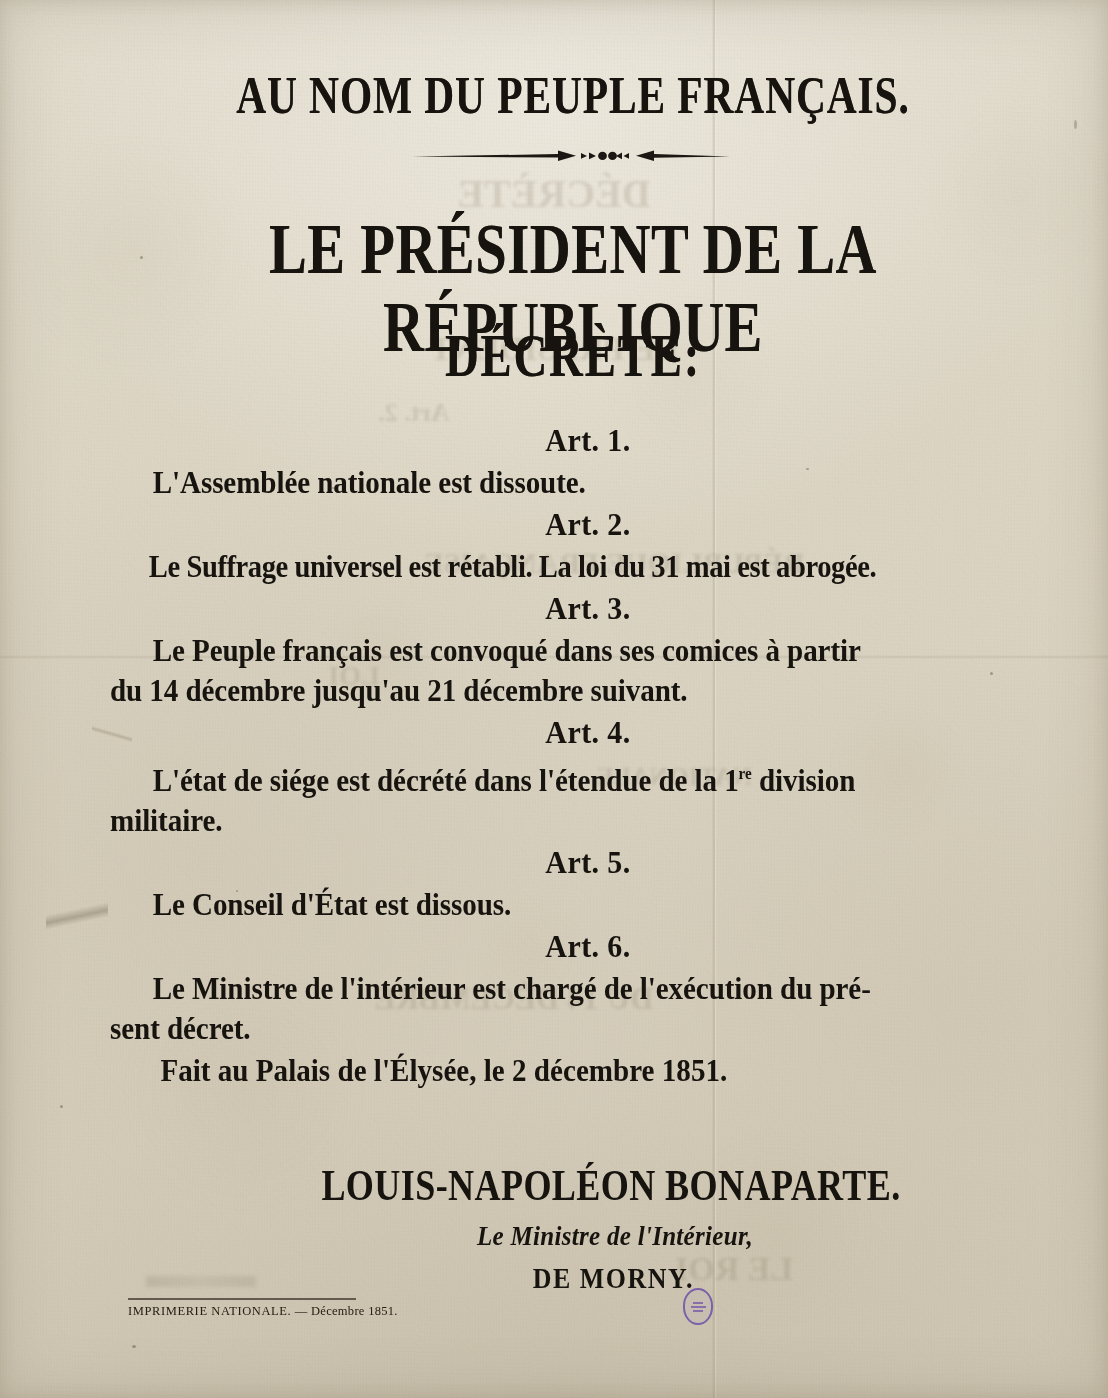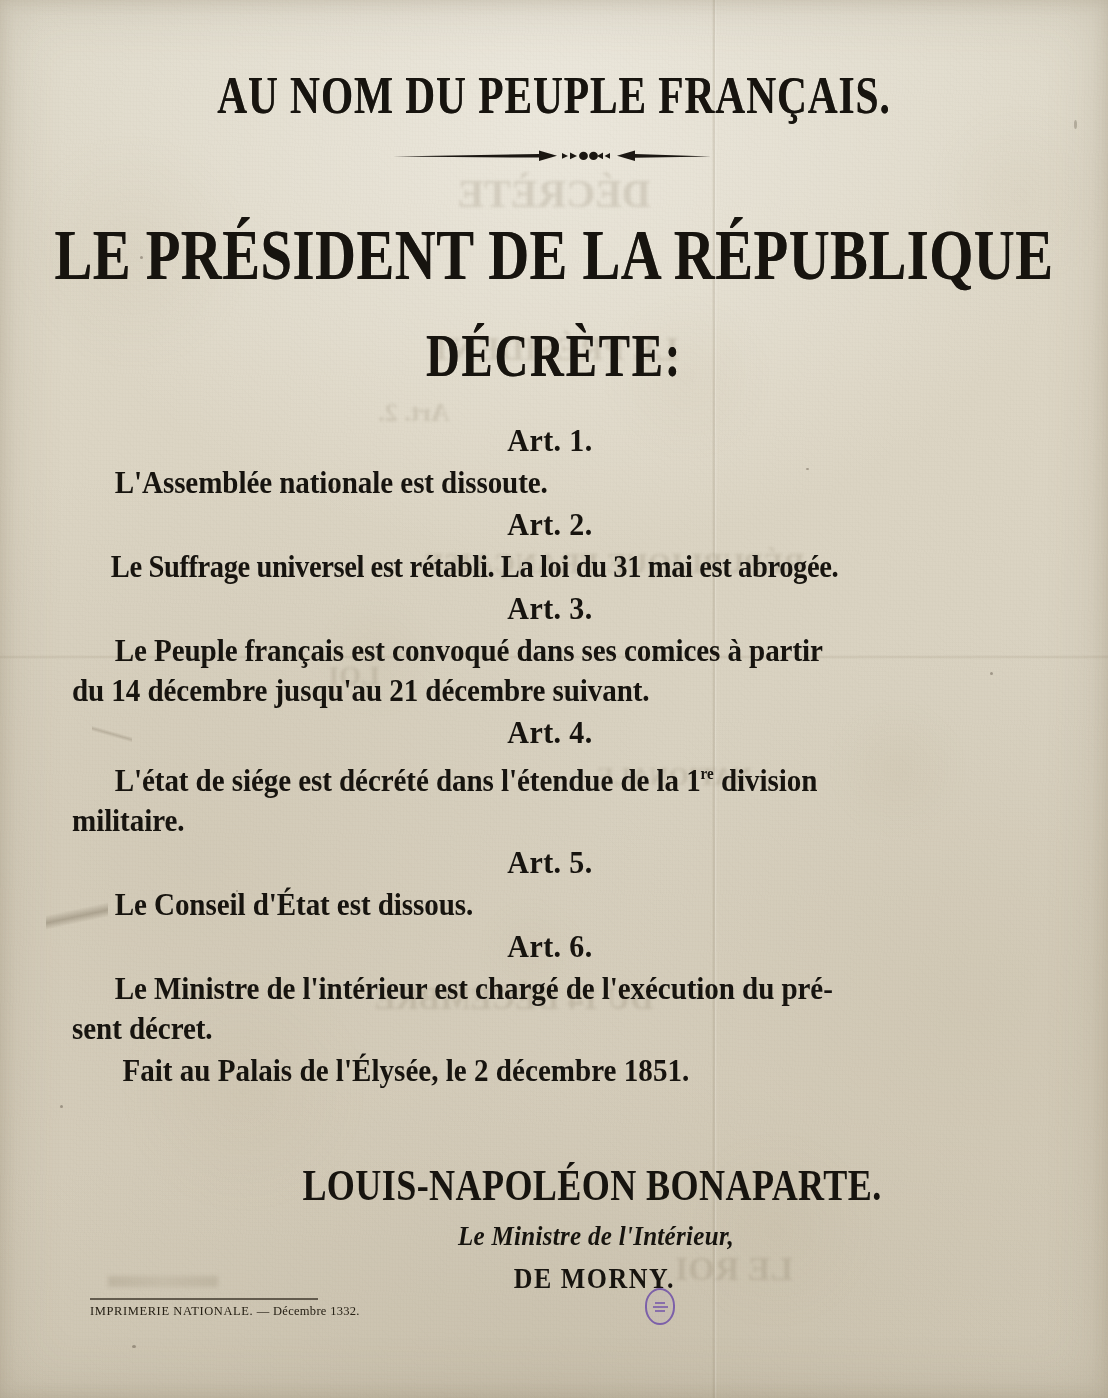--- a/index.html
+++ b/index.html
@@ -114,20 +114,21 @@
     font-family: "Liberation Serif", serif;
     font-weight: bold;
     white-space: nowrap;
   }
 
   
   .sheet {
     position: absolute;
     inset: 0;
     padding: 8px;
+    margin-left: 38px;
   }
 
   
   .display {
     text-align: center;
     font-weight: bold;
     color: #17140f;
     letter-spacing: 0.5px;
     text-shadow: 0 0 0.6px rgba(20,16,10,0.65);
   }
@@ -417,21 +418,21 @@
 
     <div class="library-stamp">
       <i class="short"></i>
       <i></i>
       <i class="short"></i>
     </div>
 
     <div class="imprint-wrap">
       <div class="imprint-smudge"></div>
       <div class="imprint-rule"></div>
-      <div class="imprint-text"><span class="house">IMPRIMERIE NATIONALE.</span><span> — </span><span>Décembre 1332.</span></div>
+      <div class="imprint-text"><span class="house">IMPRIMERIE NATIONALE.</span><span> — </span><span>Décembre 1851.</span></div>
     </div>
 
   </div>
 
   <div class="speck" style="left:140px;top:256px;width:3px;height:3px;"></div>
   <div class="speck" style="left:332px;top:487px;width:2px;height:2px;"></div>
   <div class="speck" style="left:806px;top:468px;width:3px;height:2px;"></div>
   <div class="speck" style="left:990px;top:672px;width:3px;height:3px;"></div>
   <div class="speck" style="left:236px;top:890px;width:2px;height:2px;"></div>
   <div class="speck" style="left:132px;top:1345px;width:4px;height:3px;"></div>

